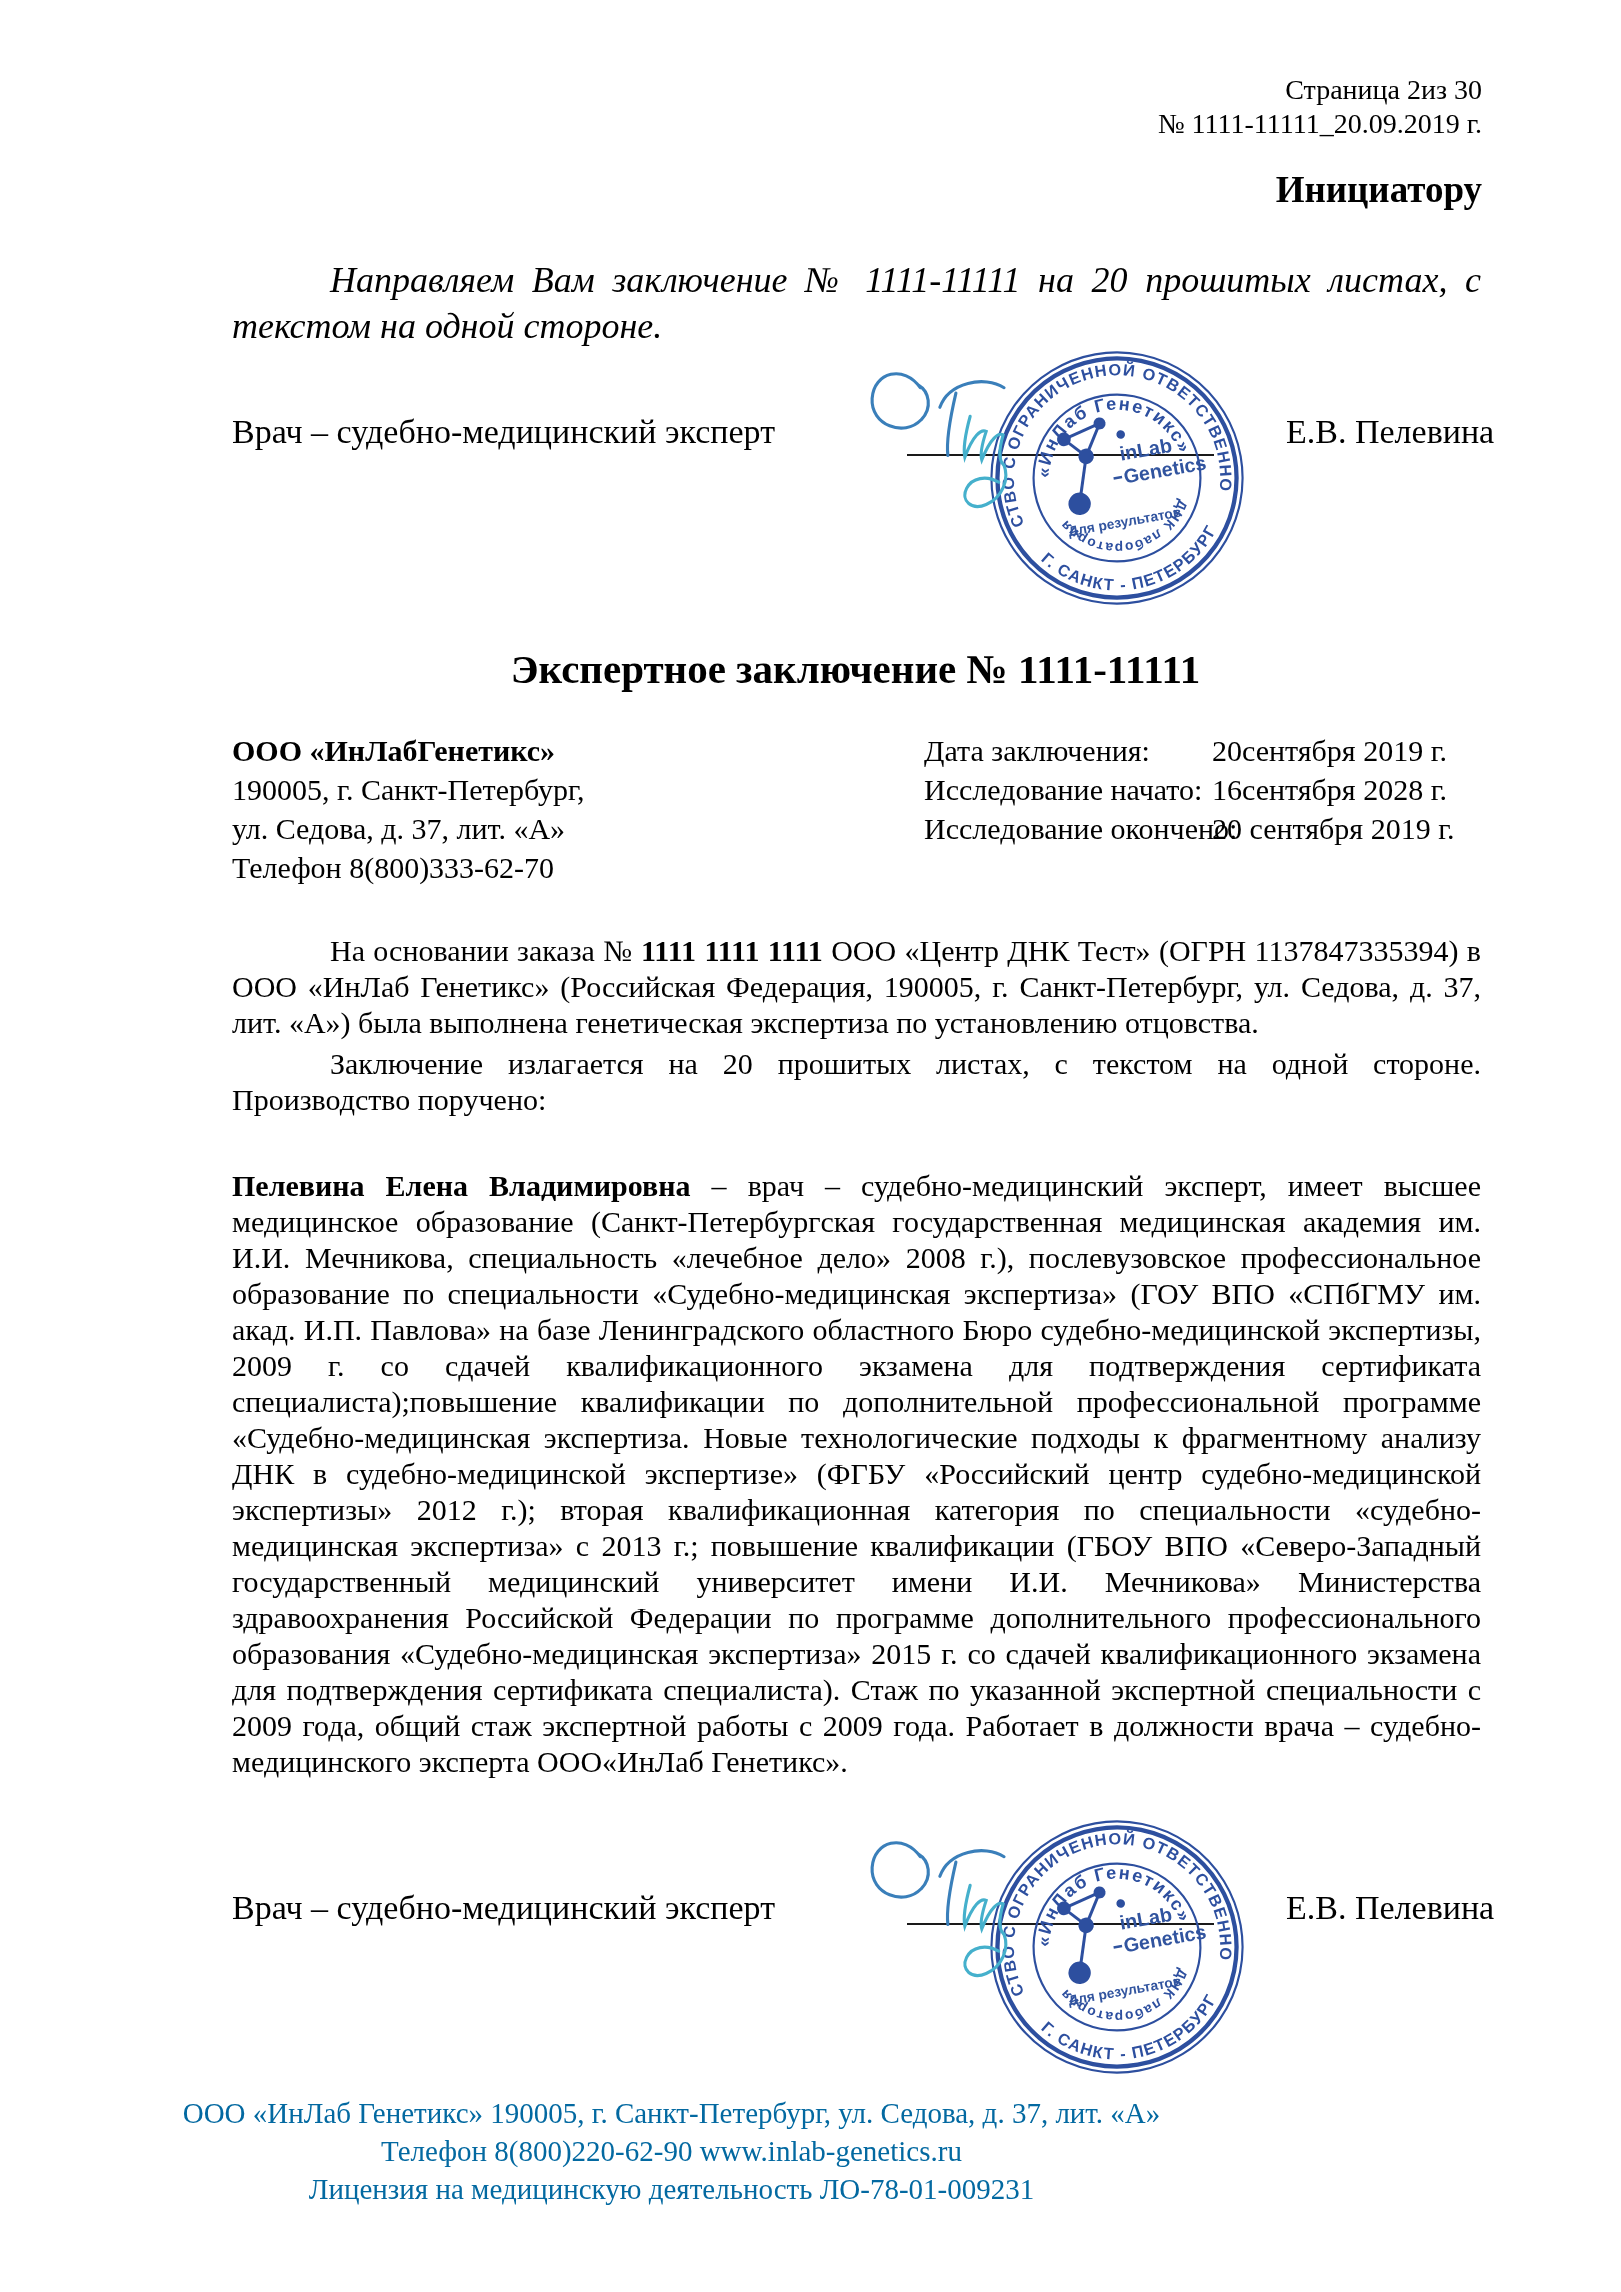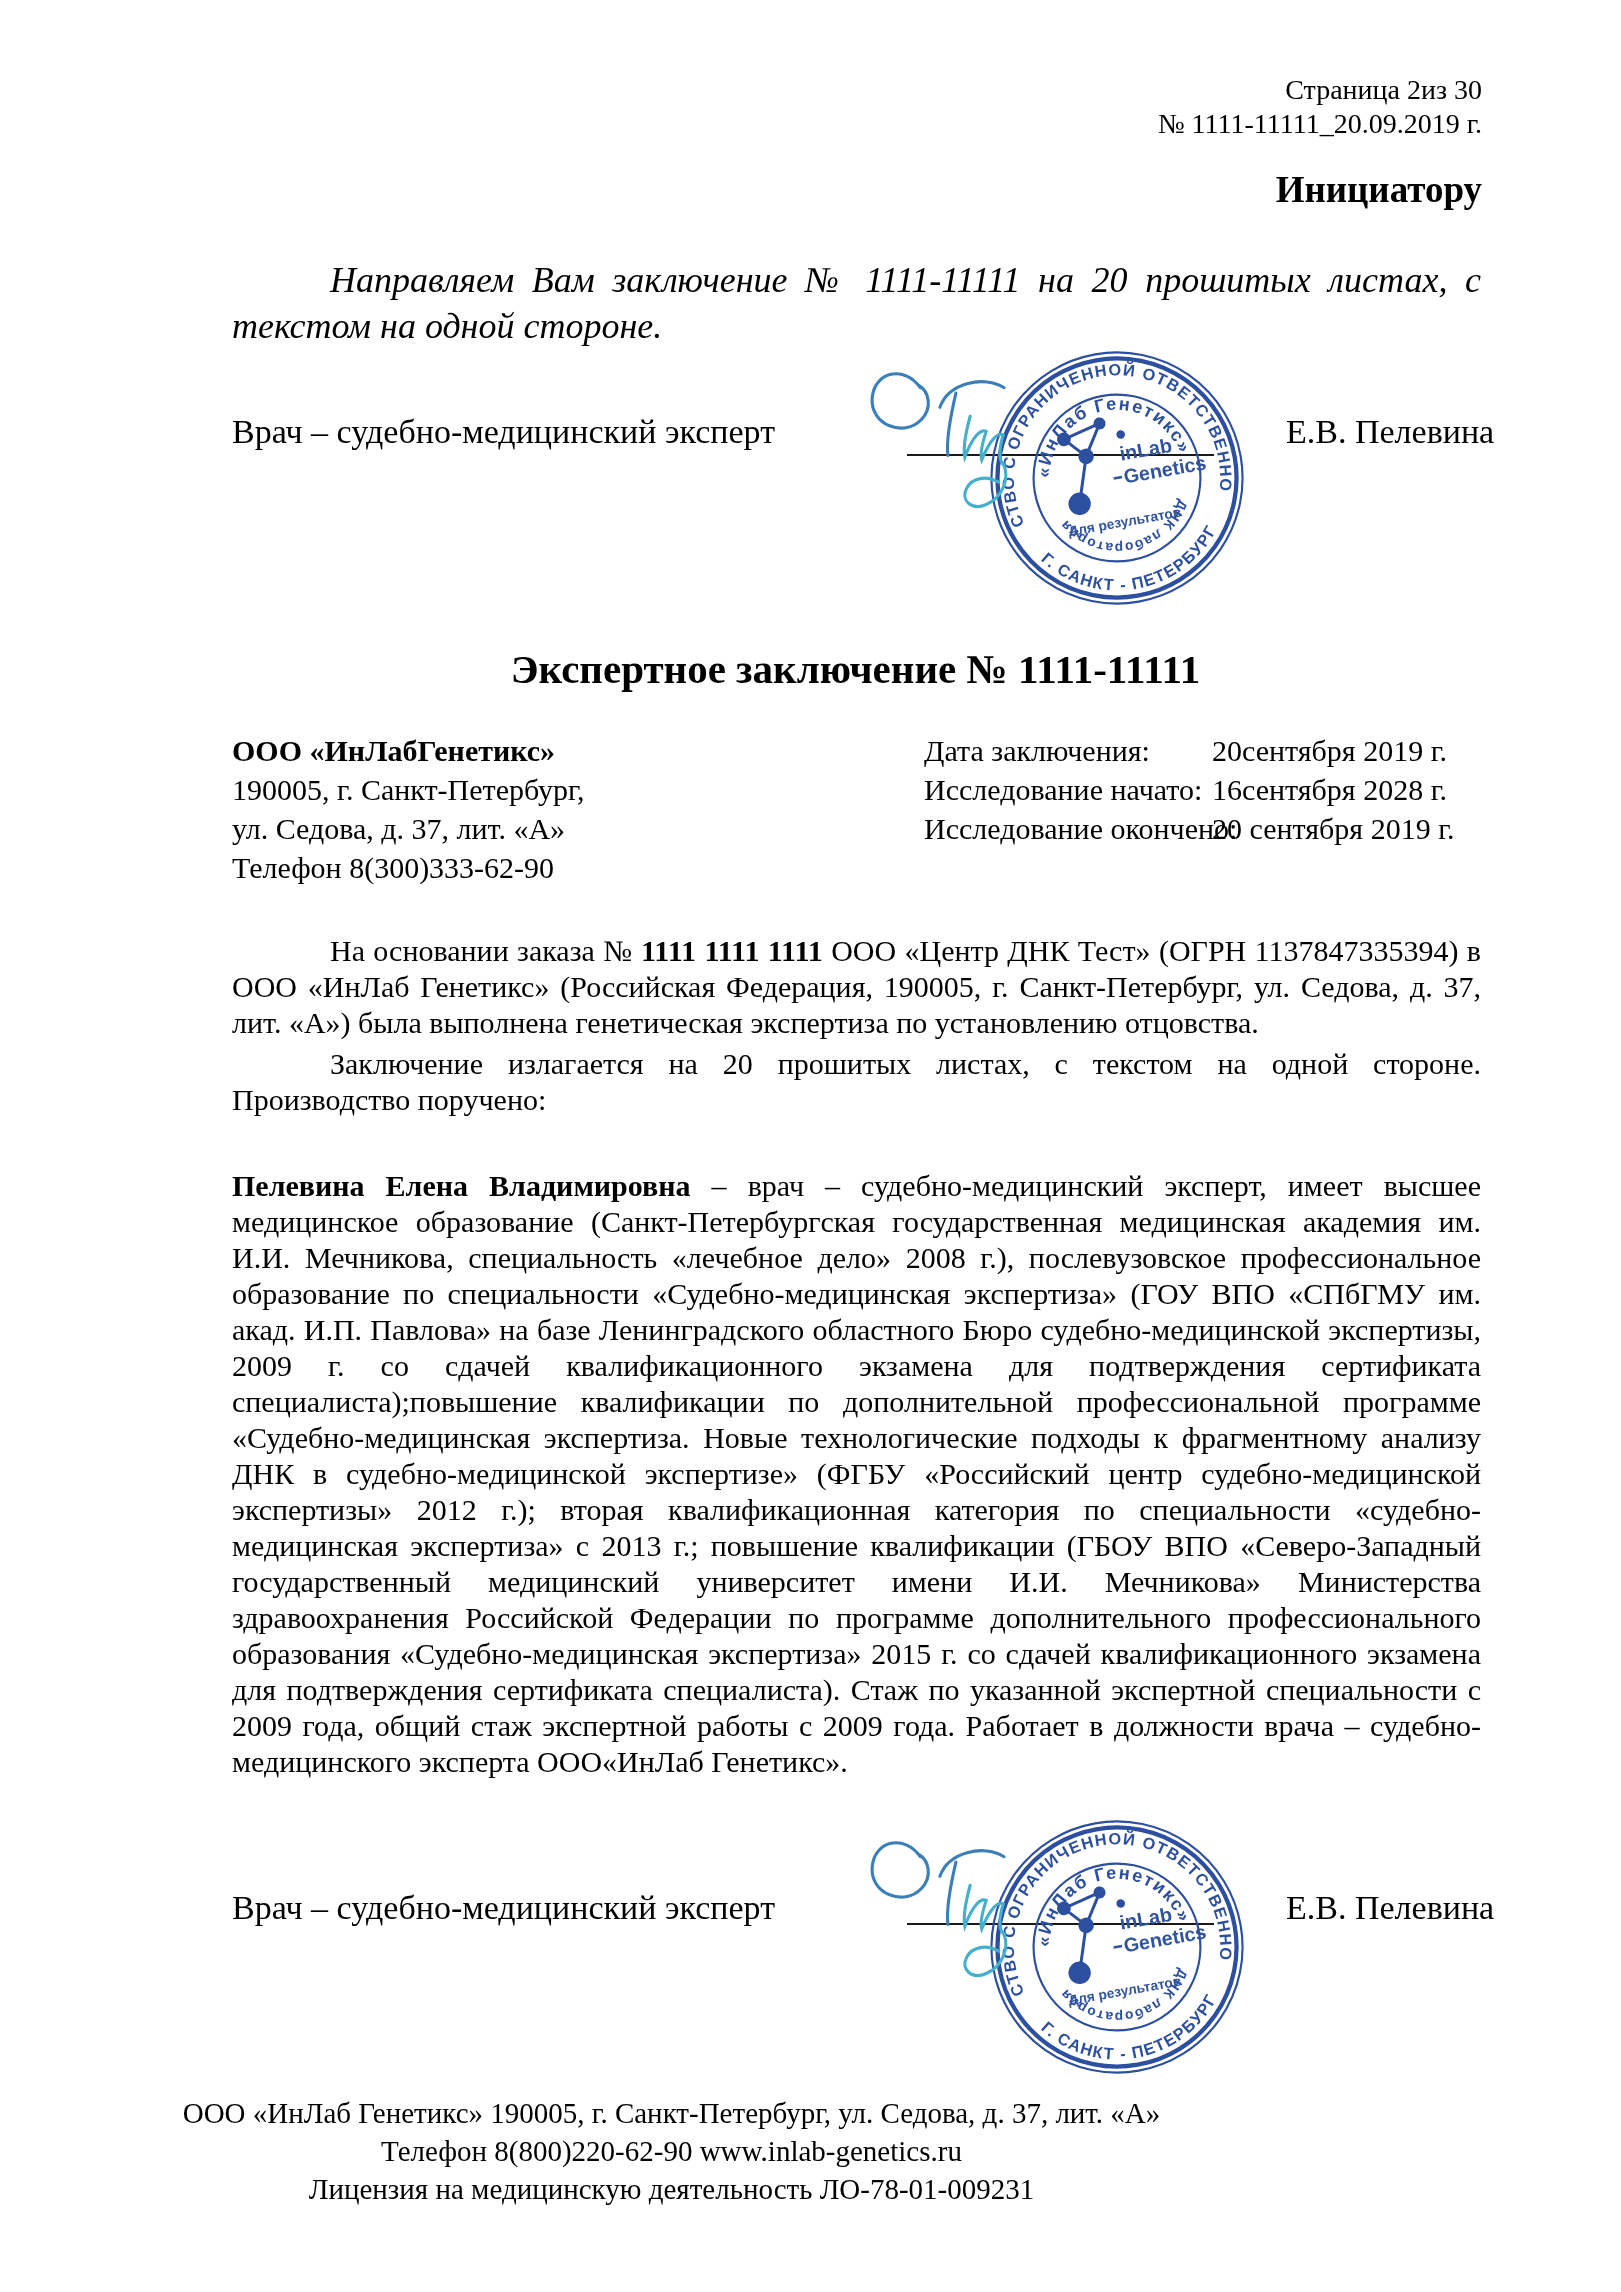--- a/index.html
+++ b/index.html
@@ -20,21 +20,21 @@
   .name2{top:1889px;left:1286px;}
   .doc-title{top:645px;left:187px;width:1337px;text-align:center;font-size:41px;font-weight:bold;}
   .org-block{top:731px;left:232px;font-size:30px;line-height:39px;}
   .org-name{font-weight:bold;}
   .date-labels{top:731px;left:924px;font-size:30px;line-height:39px;}
   .date-values{top:731px;left:1212px;font-size:30px;line-height:39px;}
   .body-par{left:232px;width:1249px;font-size:30px;line-height:36px;text-align:justify;}
   .par-order{top:903px;text-indent:98px;}
   .par-sheets{top:1034px;text-indent:98px;margin-top:12px;}
   .par-expert{top:1138px;}
-  .footer{top:2094px;left:0;width:1343px;text-align:center;font-size:29px;line-height:38px;color:#000000;}
+  .footer{top:2094px;left:0;width:1343px;text-align:center;font-size:29px;line-height:38px;color:#0369a1;}
   
   .sig-unit{width:428px;height:267px;}
   .sig-unit1{left:847px;top:348px;}
   .sig-unit2{left:847px;top:1817px;}
   .sig-line{position:absolute;left:60px;top:106px;width:307px;height:1.8px;background:#1a1a1a;}
   .stamp-svg{position:absolute;left:141px;top:0.9px;width:258px;height:258px;transform:rotate(-8deg);}
   .signature-svg{position:absolute;left:18px;top:3.6px;width:205px;height:165px;}
   .stamp-ring-text{font-family:"Liberation Sans","DejaVu Sans",sans-serif;font-weight:bold;}
   .stamp-logo-text{font-family:"Liberation Sans","DejaVu Sans",sans-serif;font-weight:bold;}
 </style>
@@ -113,21 +113,21 @@
       </g>
     </svg>
   </div>
 
   <div class="abs doc-title">Экспертное заключение № 1111-11111</div>
 
   <div class="abs org-block">
     <div class="org-name">ООО «ИнЛабГенетикс»</div>
     <div>190005, г. Санкт-Петербург,</div>
     <div>ул. Седова,  д. 37, лит. «А»</div>
-    <div>Телефон 8(300)333-62-90</div>
+    <div>Телефон 8(800)333-62-70</div>
   </div>
 
   <div class="abs date-labels">
     <div>Дата заключения:</div>
     <div>Исследование начато:</div>
     <div>Исследование окончено:</div>
   </div>
   <div class="abs date-values">
     <div>20сентября 2019 г.</div>
     <div>16сентября 2028 г.</div>

